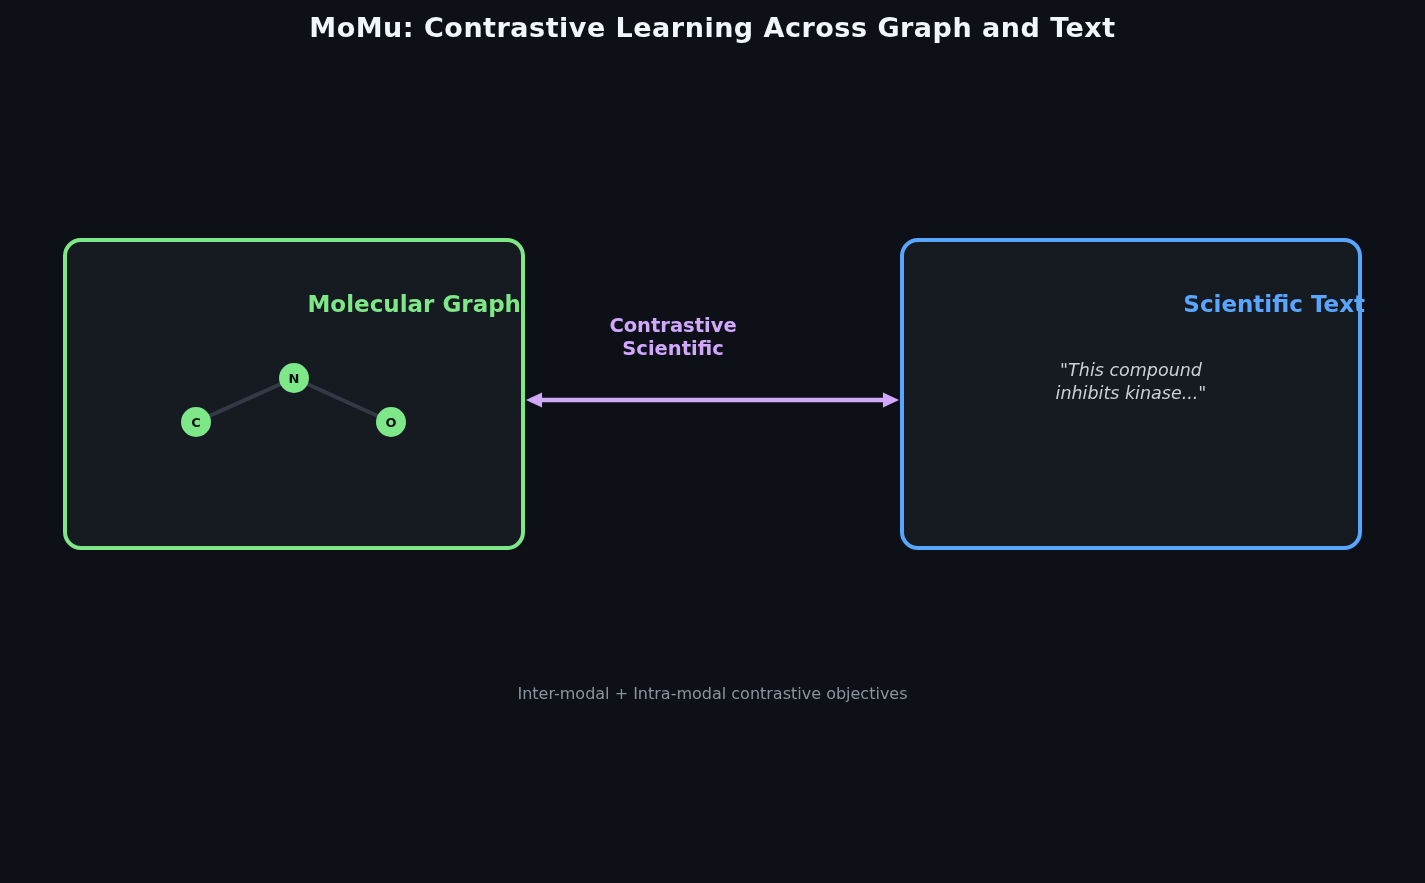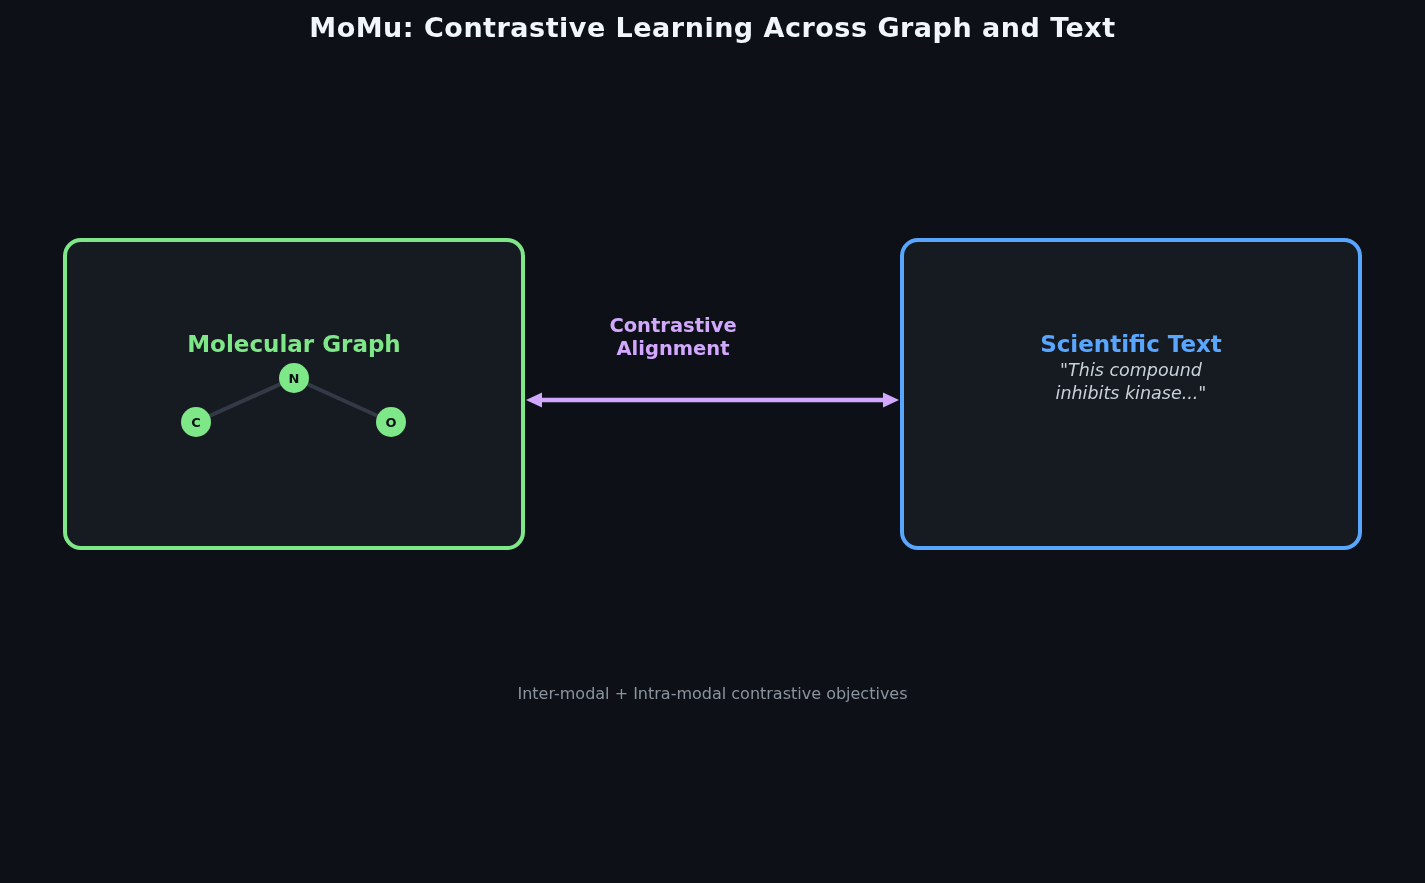--- a/index.html
+++ b/index.html
@@ -42,27 +42,26 @@
   }
   .panel.text {
     left: 900px;
     border: 4px solid var(--blue, #58a6ff);
   }
   .panel-title {
     position: absolute;
     top: 49px;
     left: 0;
     width: 100%;
-    text-align: center;
+    text-align: right;
     font-size: 23px;
     font-weight: bold;
-    margin-top: 40px;
   }
   .panel.graph .panel-title { color: var(--green, #7ee787); }
-  .panel.text  .panel-title { color: var(--blue, #58a6ff); }
+  .panel.text  .panel-title { color: var(--blue, #58a6ff); padding-left: 7px; }
   .molecule-svg {
     position: absolute;
     top: 0;
     left: 0;
     width: 454px;
     height: 304px;
   }
   .quote {
     position: absolute;
     top: 117px;
@@ -127,21 +126,21 @@
   <div class="panel text">
     <div class="panel-title">Scientific Text</div>
     <div class="quote">
       <div>"This compound</div>
       <div>inhibits kinase..."</div>
     </div>
   </div>
 
   <div class="arrow-label">
     <div>Contrastive</div>
-    <div>Alignment</div>
+    <div>Scientific</div>
   </div>
 
   <svg class="arrow-svg" viewBox="0 0 375 24">
     <line x1="15" y1="12" x2="360" y2="12" style="stroke: var(--purple); stroke-width: 4.5;"></line>
     <polygon points="1,12 17,4.5 17,19.5" style="fill: var(--purple);"></polygon>
     <polygon points="374,12 358,4.5 358,19.5" style="fill: var(--purple);"></polygon>
   </svg>
 
   <div class="caption">Inter-modal + Intra-modal contrastive objectives</div>
 

